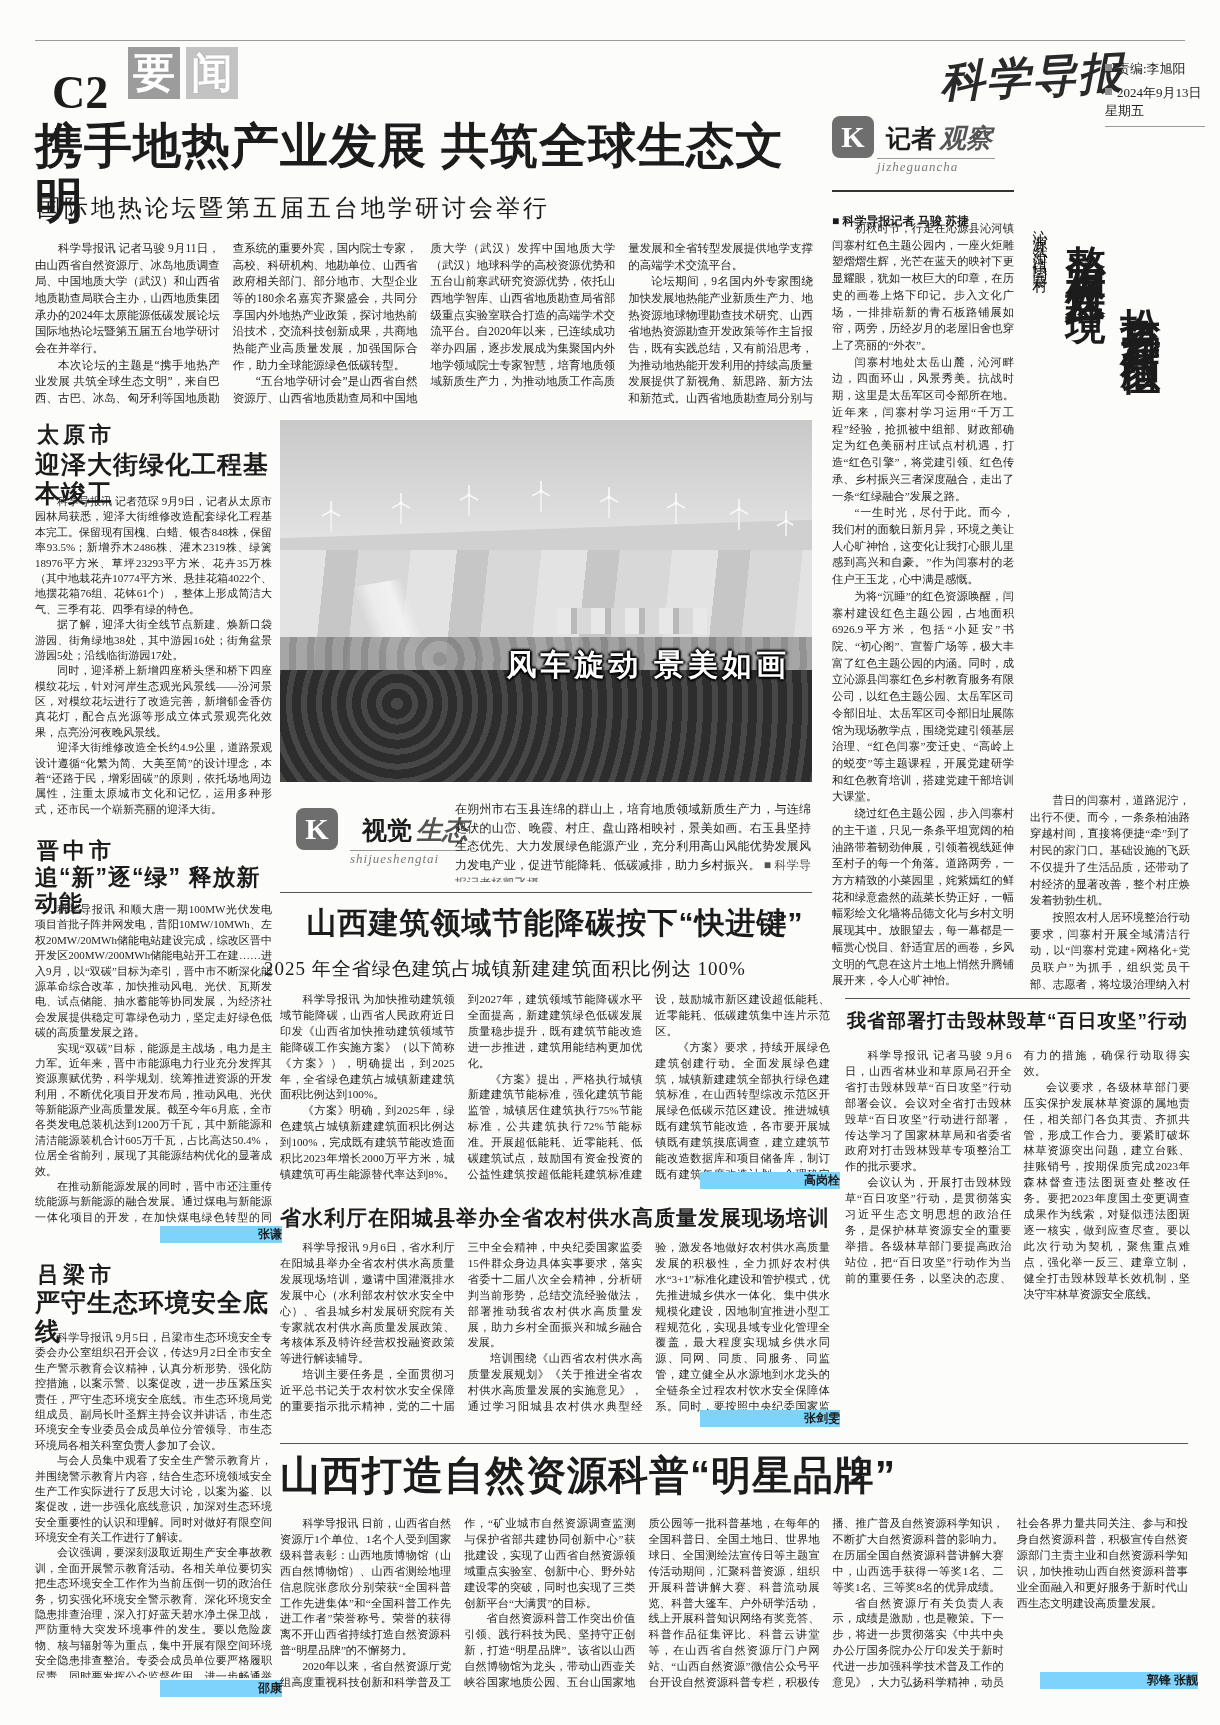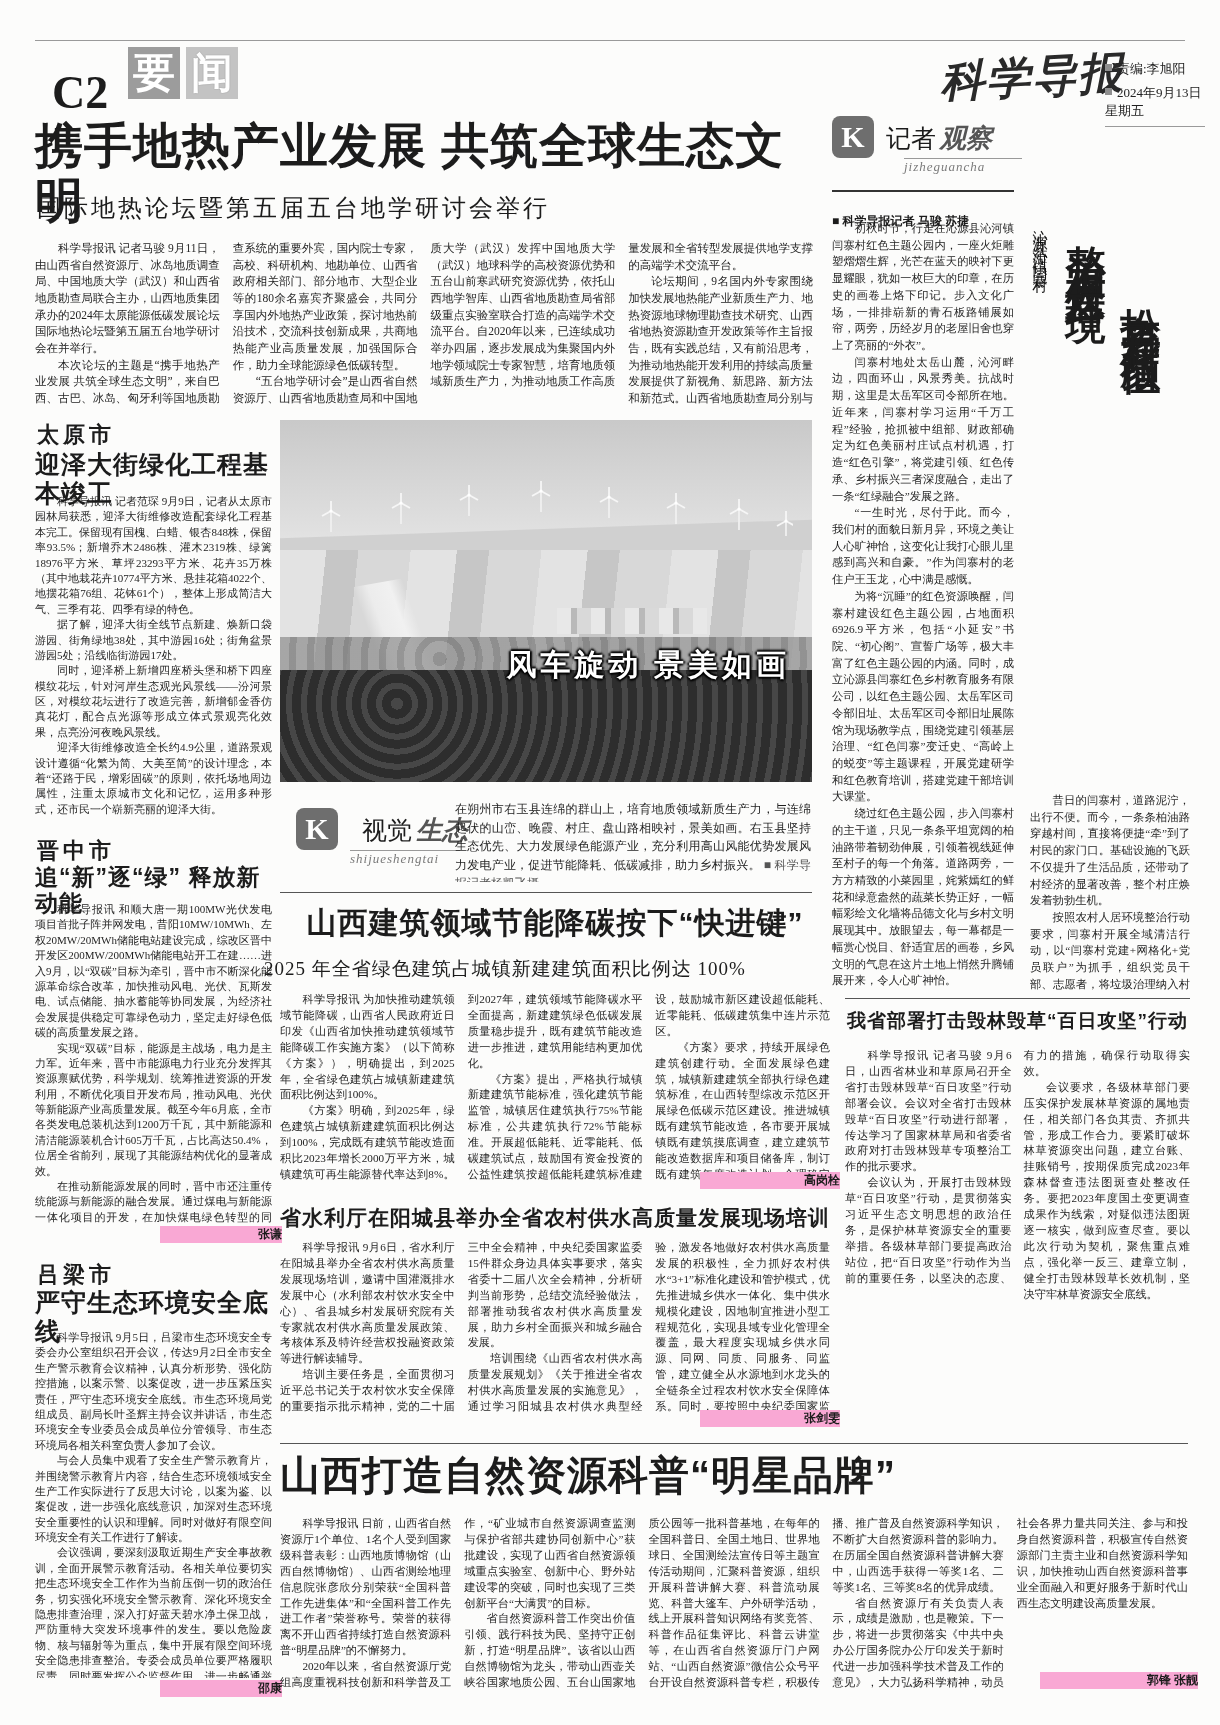--- a/index.html
+++ b/index.html
@@ -5,40 +5,40 @@
   html,body{margin:0;padding:0;background:#e9e9e7;}
   .page{position:relative;width:1220px;height:1725px;background:#fcfcfb;margin:0 auto;overflow:hidden;
         font-family:"Liberation Serif","DejaVu Serif",serif;color:#1c1c1c;}
   .abs{position:absolute;}
   .hairline{background:#9a9a9a;height:1px;}
   .rule-dark{background:#333;height:2px;}
   .sq{display:inline-block;width:7px;height:7px;background:#8f8f8f;margin-right:5px;vertical-align:2px;}
   .hei{font-family:"Liberation Sans","DejaVu Sans",sans-serif;}
   .body-text{font-size:11.5px;line-height:1.45;overflow:hidden;text-align:justify;color:#1f1f1f;}
   .body-text p{margin:0;text-indent:2em;}
-  .byline{font-size:12px;font-weight:bold;text-align:right;background:#f9a8d4;padding-left:10px;}
+  .byline{font-size:12px;font-weight:bold;text-align:right;background:#7dd3fc;padding-left:10px;}
   .kicker{font-size:22px;font-weight:bold;letter-spacing:4px;}
   .sec-head{font-weight:900;letter-spacing:1px;line-height:1.15;}
   .cols3{column-count:3;column-gap:13px;}
   .cols4{column-count:4;column-gap:13px;}
   .cols2{column-count:2;column-gap:12px;}
   .cols5{column-count:5;column-gap:13px;}
   
   .edition{font-size:46px;font-weight:bold;font-family:"Liberation Serif",serif;}
   .badge{width:52px;height:52px;display:inline-block;text-align:center;line-height:52px;
          font-size:42px;font-weight:900;margin-right:6px;}
   .badge1{background:#9c9c9c;color:#fff;}
   .badge2{background:#c3c3c3;color:#fefefe;text-shadow:0 0 1px #777;}
   .masthead{font-size:44px;font-weight:bold;font-style:italic;color:#2a2a2a;transform:rotate(-3deg);
             font-family:"Liberation Serif",serif;letter-spacing:2px;}
   .meta-line{font-size:13px;color:#222;margin-bottom:6px;}
   
   .kbox{display:inline-block;width:42px;height:42px;background:#6e6e6e;border-radius:8px;color:#fff;
         font-size:30px;font-weight:900;text-align:center;line-height:42px;font-family:"Liberation Serif",serif;}
-  .brand-bold{font-size:25px;font-weight:400;}
+  .brand-bold{font-size:25px;font-weight:700;}
   .brand-script{font-size:26px;font-style:italic;color:#555;font-weight:bold;margin-top:12px;}
   .pinyin{font-size:13px;font-style:italic;color:#7a7a7a;letter-spacing:1px;}
   
   .vstrip{writing-mode:vertical-lr;text-orientation:upright;}
   .vkicker{font-size:15px;letter-spacing:6px;color:#111;margin-right:10px;padding-top:4px;}
   .vline{font-size:40px;font-weight:900;letter-spacing:8px;}
   .vline2{margin-top:62px;}
   
   .photo{background:linear-gradient(180deg,#c9c9c9 0%,#e6e6e6 38%,#ededed 46%);overflow:hidden;filter:grayscale(1);}
   .ph-fields{position:absolute;left:0;right:0;top:36%;height:34%;
@@ -170,21 +170,21 @@
       <p>科学导报讯 9月6日，省水利厅在阳城县举办全省农村供水高质量发展现场培训，邀请中国灌溉排水发展中心（水利部农村饮水安全中心）、省县城乡村发展研究院有关专家就农村供水高质量发展政策、考核体系及特许经营权投融资政策等进行解读辅导。</p>
       <p>培训主要任务是，全面贯彻习近平总书记关于农村饮水安全保障的重要指示批示精神，党的二十届三中全会精神，中央纪委国家监委15件群众身边具体实事要求，落实省委十二届八次全会精神，分析研判当前形势，总结交流经验做法，部署推动我省农村供水高质量发展，助力乡村全面振兴和城乡融合发展。</p>
       <p>培训围绕《山西省农村供水高质量发展规划》《关于推进全省农村供水高质量发展的实施意见》，通过学习阳城县农村供水典型经验，激发各地做好农村供水高质量发展的积极性，全力抓好农村供水“3+1”标准化建设和管护模式，优先推进城乡供水一体化、集中供水规模化建设，因地制宜推进小型工程规范化，实现县域专业化管理全覆盖，最大程度实现城乡供水同源、同网、同质、同服务、同监管，建立健全从水源地到水龙头的全链条全过程农村饮水安全保障体系。同时，要按照中央纪委国家监委及省纪委监委关于办好农村供水保障水平不高具体实事的要求，进一步开展农村饮水问题动态排查整改。</p>
     </div>
   <div class="abs byline" style="left:700px;top:1410px;width:130px;">张剑雯</div>
 
   <div class="abs" style="left:832px;top:116px;">
     <span class="kbox">K</span>
     <span class="brand-bold hei" style="margin-left:8px;">记者</span>
     <span class="brand-script">观察</span>
-    <div class="pinyin" style="margin-left:72px;border-top:1px solid #999;width:118px;">jizheguancha</div>
+    <div class="pinyin" style="margin-left:45px;border-top:1px solid #999;width:118px;">jizheguancha</div>
   </div>
   <div class="abs rule-dark" style="left:832px;top:190px;width:182px;"></div>
   <div class="abs hei" style="left:832px;top:213px;width:200px;font-size:12px;font-weight:bold;">■ 科学导报记者 马骏 苏捷</div>
   <div class="abs body-text" style="left:832px;top:220px;width:182px;height:772px;font-size:11.3px;line-height:1.48;">
       <p>初秋时节，行走在沁源县沁河镇闫寨村红色主题公园内，一座火炬雕塑熠熠生辉，光芒在蓝天的映衬下更显耀眼，犹如一枚巨大的印章，在历史的画卷上烙下印记。步入文化广场，一排排崭新的青石板路铺展如帘，两旁，历经岁月的老屋旧舍也穿上了亮丽的“外衣”。</p>
       <p>闫寨村地处太岳山麓，沁河畔边，四面环山，风景秀美。抗战时期，这里是太岳军区司令部所在地。近年来，闫寨村学习运用“千万工程”经验，抢抓被中组部、财政部确定为红色美丽村庄试点村机遇，打造“红色引擎”，将党建引领、红色传承、乡村振兴三者深度融合，走出了一条“红绿融合”发展之路。</p>
       <p>“一生时光，尽付于此。而今，我们村的面貌日新月异，环境之美让人心旷神怡，这变化让我打心眼儿里感到高兴和自豪。”作为闫寨村的老住户王玉龙，心中满是感慨。</p>
       <p>为将“沉睡”的红色资源唤醒，闫寨村建设红色主题公园，占地面积6926.9平方米，包括“小延安”书院、“初心阁”、宣誓广场等，极大丰富了红色主题公园的内涵。同时，成立沁源县闫寨红色乡村教育服务有限公司，以红色主题公园、太岳军区司令部旧址、太岳军区司令部旧址展陈馆为现场教学点，围绕党建引领基层治理、“红色闫寨”变迁史、“高岭上的蜕变”等主题课程，开展党建研学和红色教育培训，搭建党建干部培训大课堂。</p>
       <p>绕过红色主题公园，步入闫寨村的主干道，只见一条条平坦宽阔的柏油路带着韧劲伸展，引领着视线延伸至村子的每一个角落。道路两旁，一方方精致的小菜园里，姹紫嫣红的鲜花和绿意盎然的蔬菜长势正好，一幅幅彩绘文化墙将品德文化与乡村文明展现其中。放眼望去，每一幕都是一幅赏心悦目、舒适宜居的画卷，乡风文明的气息在这片土地上悄然升腾铺展开来，令人心旷神怡。</p>
     </div>

